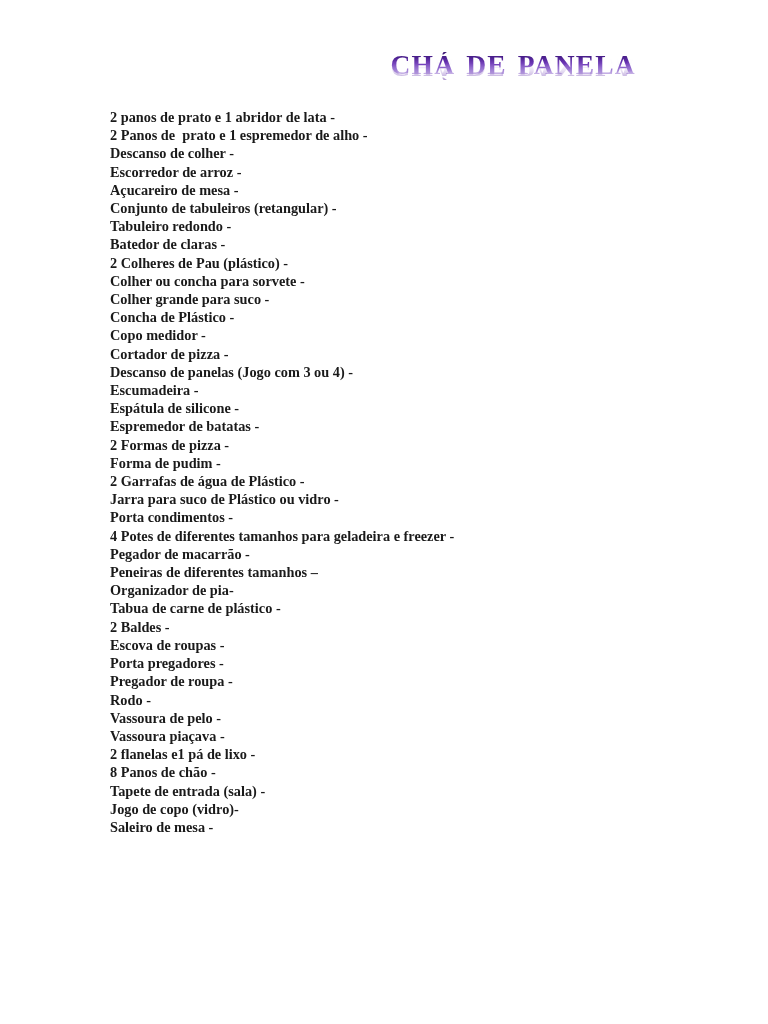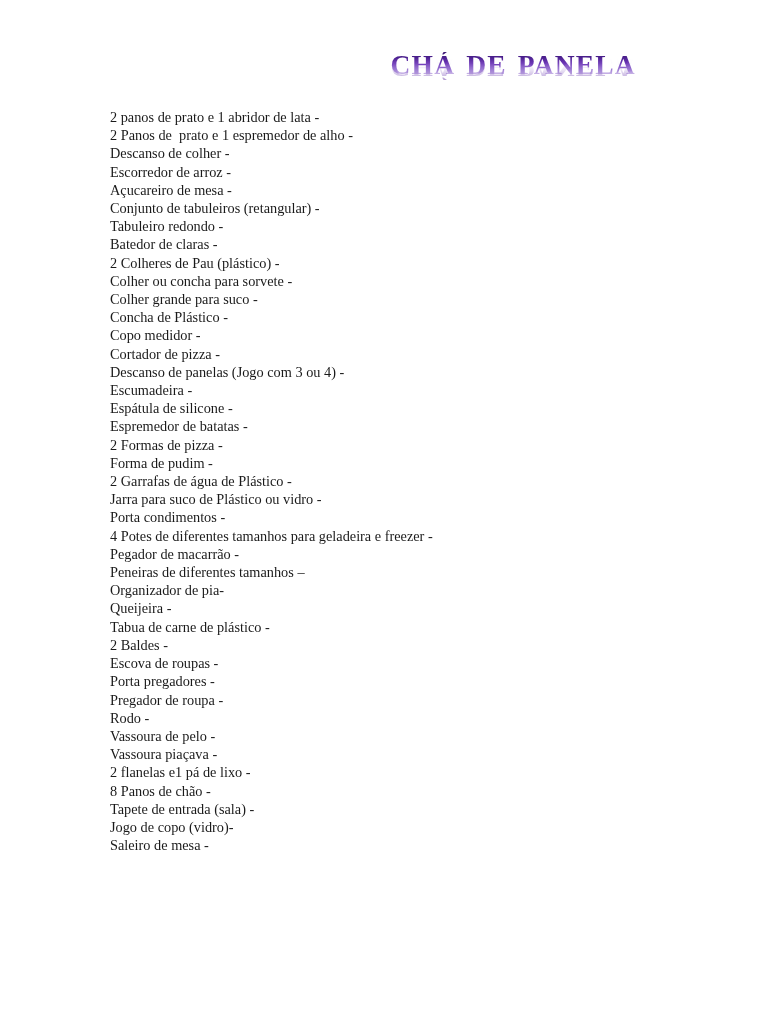--- a/index.html
+++ b/index.html
@@ -112,20 +112,21 @@
   }
 
   .item-line {
     font-family: "Liberation Serif", "DejaVu Serif", serif;
     font-size: 14.3px;
     line-height: 18.2px;
     color: #1a1a1a;
     white-space: pre;
     margin: 0;
     padding: 0;
+    font-weight: bold;
   }
 </style>
 </head>
 <body>
 
 <div class="page">
 
   <div class="title-block">
     <span class="wordart-wrap">
       <span class="wordart">CHÁ DE PANELA</span>
@@ -154,21 +155,20 @@
       <li class="item-line">Espremedor de batatas -</li>
       <li class="item-line">2 Formas de pizza -</li>
       <li class="item-line">Forma de pudim -</li>
       <li class="item-line">2 Garrafas de água de Plástico -</li>
       <li class="item-line">Jarra para suco de Plástico ou vidro -</li>
       <li class="item-line">Porta condimentos -</li>
       <li class="item-line">4 Potes de diferentes tamanhos para geladeira e freezer -</li>
       <li class="item-line">Pegador de macarrão -</li>
       <li class="item-line">Peneiras de diferentes tamanhos –</li>
       <li class="item-line">Organizador de pia-</li>
-      <li class="item-line">Queijeira -</li>
       <li class="item-line">Tabua de carne de plástico -</li>
       <li class="item-line">2 Baldes -</li>
       <li class="item-line">Escova de roupas -</li>
       <li class="item-line">Porta pregadores -</li>
       <li class="item-line">Pregador de roupa -</li>
       <li class="item-line">Rodo -</li>
       <li class="item-line">Vassoura de pelo -</li>
       <li class="item-line">Vassoura piaçava -</li>
       <li class="item-line">2 flanelas e1 pá de lixo -</li>
       <li class="item-line">8 Panos de chão -</li>

